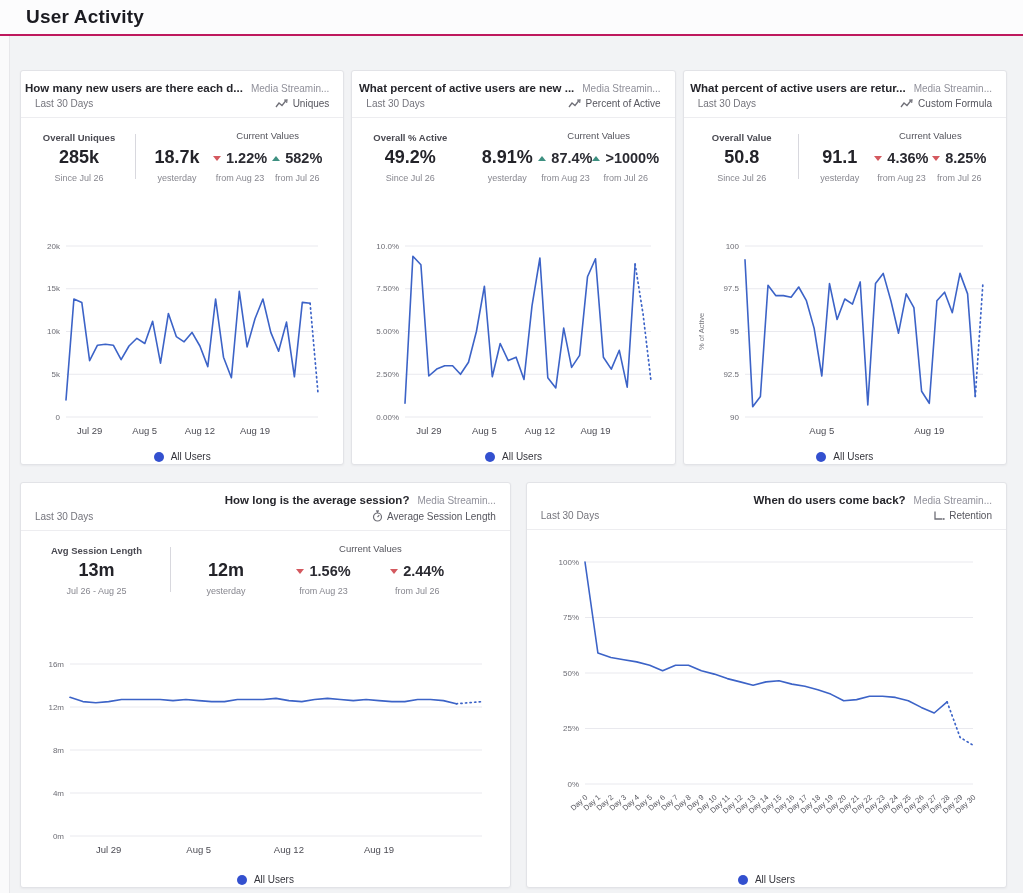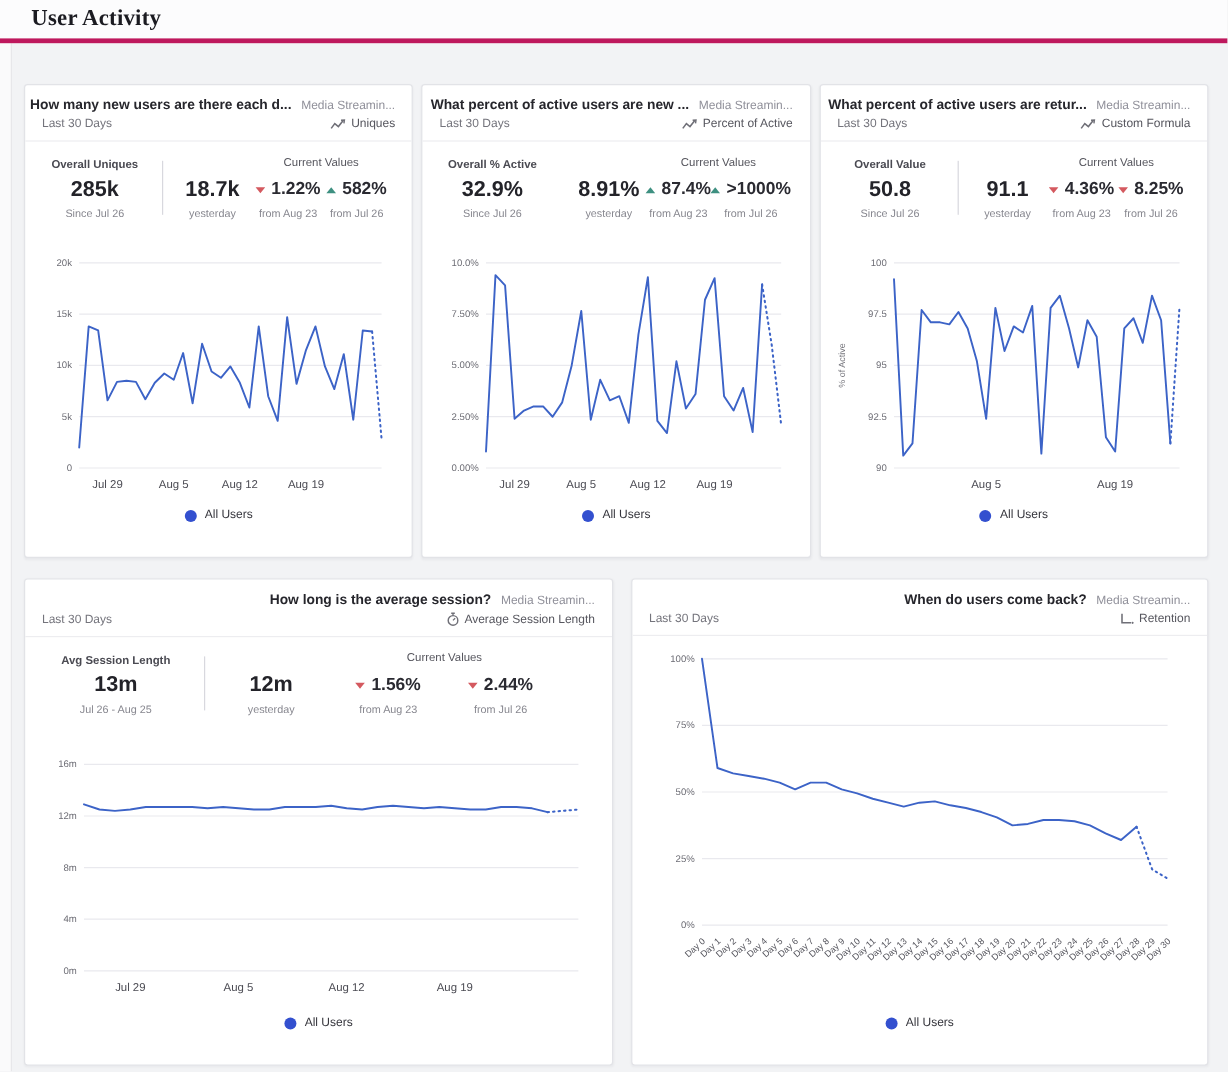--- a/index.html
+++ b/index.html
@@ -1,19 +1,19 @@
 <!DOCTYPE html>
 <html><head>
 <meta charset="utf-8">
 <style>
   * { margin:0; padding:0; box-sizing:border-box; }
   html,body { width:1023px; height:893px; overflow:hidden; }
   body { background:#f2f3f5; font-family:"Liberation Sans", sans-serif; position:relative; }
   .left-rail { position:absolute; left:0; top:0; bottom:0; width:10px; background:#fafafb; border-right:1px solid #e7e7ea; }
-  .topbar { position:relative; height:36px; background:#fcfcfd; border-bottom:4px solid #be185d; display:flex; align-items:center; padding-left:26px; z-index:2;font-family:Liberation Serif, serif; }
+  .topbar { position:relative; height:36px; background:#fcfcfd; border-bottom:2px solid #be185d; display:flex; align-items:center; padding-left:26px; z-index:2; }
   .page-title { font-size:19px; font-weight:bold; color:#1b1b21; letter-spacing:0.2px; }
   .content { position:relative; padding:34px 16px 0 20px; }
   .row1 { display:grid; grid-template-columns:repeat(3,1fr); gap:7px; }
   .row2 { display:grid; grid-template-columns:1.02fr 1fr; gap:15px; margin-top:17px; }
   .card { background:#ffffff; border:1px solid #e2e3e7; border-radius:3px; box-shadow:0 1px 2px rgba(40,40,60,0.05); display:flex; flex-direction:column; overflow:hidden; }
   .row1 .card { height:395px; }
   .row2 .card { height:406px; }
   .card-header { padding:11px 14px 8px; border-bottom:1px solid #ededf0; }
   .ttl-row { display:flex; justify-content:flex-end; align-items:baseline; gap:8px; }
   .card-title { font-size:11.5px; font-weight:bold; color:#26262c; white-space:nowrap; }
@@ -34,21 +34,21 @@
   .cv-label { text-align:center; font-size:9.5px; color:#55555d; margin-bottom:9px; }
   .cv-row { display:flex; justify-content:space-evenly; }
   .delta { display:flex; flex-direction:column; align-items:center; }
   .delta-top { display:flex; align-items:center; }
   .tri { display:inline-block; width:0; height:0; margin-right:5px; }
   .tri.down { border-left:4px solid transparent; border-right:4px solid transparent; border-top:5px solid #d4595f; }
   .tri.up { border-left:4px solid transparent; border-right:4px solid transparent; border-bottom:5px solid #3e9081; }
   .delta-value { font-size:14.5px; font-weight:bold; color:#2a2a31; }
   .delta-sub { font-size:9px; color:#87878f; margin-top:7px; }
   .chart-wrap { flex:1; display:flex; justify-content:center; align-items:flex-end; padding:0 4px; }
-  .legend { display:flex; justify-content:center; align-items:flex-end; gap:7px; padding:8px 0 29px; }
+  .legend { display:flex; justify-content:center; align-items:flex-end; gap:7px; padding:8px 0 2px; }
   .legend-dot { width:10px; height:10px; border-radius:50%; background:#3350cf; }
   .legend-label { font-size:10px; color:#35353c; }
   svg text { font-family:"Liberation Sans", sans-serif; }
 </style>
 </head>
 <body>
 
 <div class="left-rail"></div>
 
 <div class="topbar">
@@ -146,21 +146,21 @@
                 <polyline points="1,8 4,4 7,6.5 11,1.5" fill="none" stroke="#6f6f77" stroke-width="1.3"></polyline>
                 <path d="M9.2,1.2 L12,1 L11.6,3.8" fill="none" stroke="#6f6f77" stroke-width="1.2"></path>
               </svg>
             <span>Percent of Active</span>
           </span>
         </div>
       </div>
       <div class="stats">
         <div class="stat-block stat-primary">
           <div class="stat-label">Overall % Active</div>
-          <div class="stat-value">32.9%</div>
+          <div class="stat-value">49.2%</div>
           <div class="stat-sub">Since Jul 26</div>
         </div>
         <div class="stat-divider"></div>
         <div class="stat-block stat-secondary">
           <div class="stat-value">8.91%</div>
           <div class="stat-sub">yesterday</div>
         </div>
         <div class="cv-group">
           <div class="cv-label">Current Values</div>
           <div class="cv-row">

